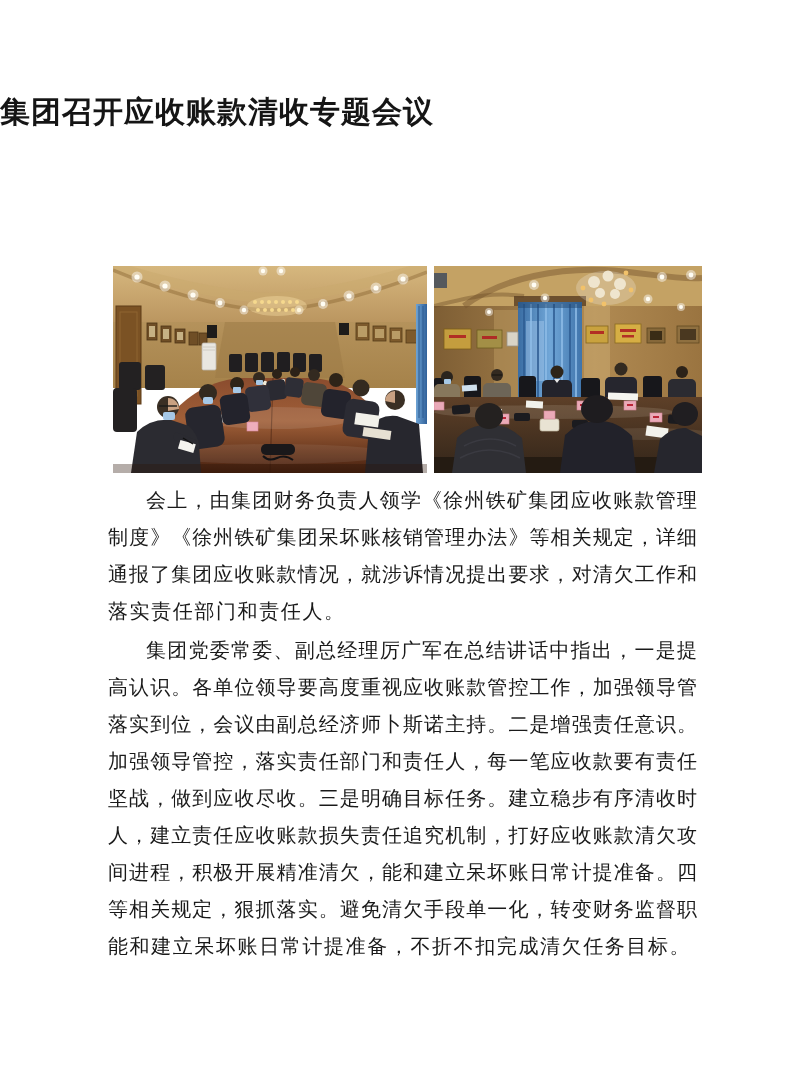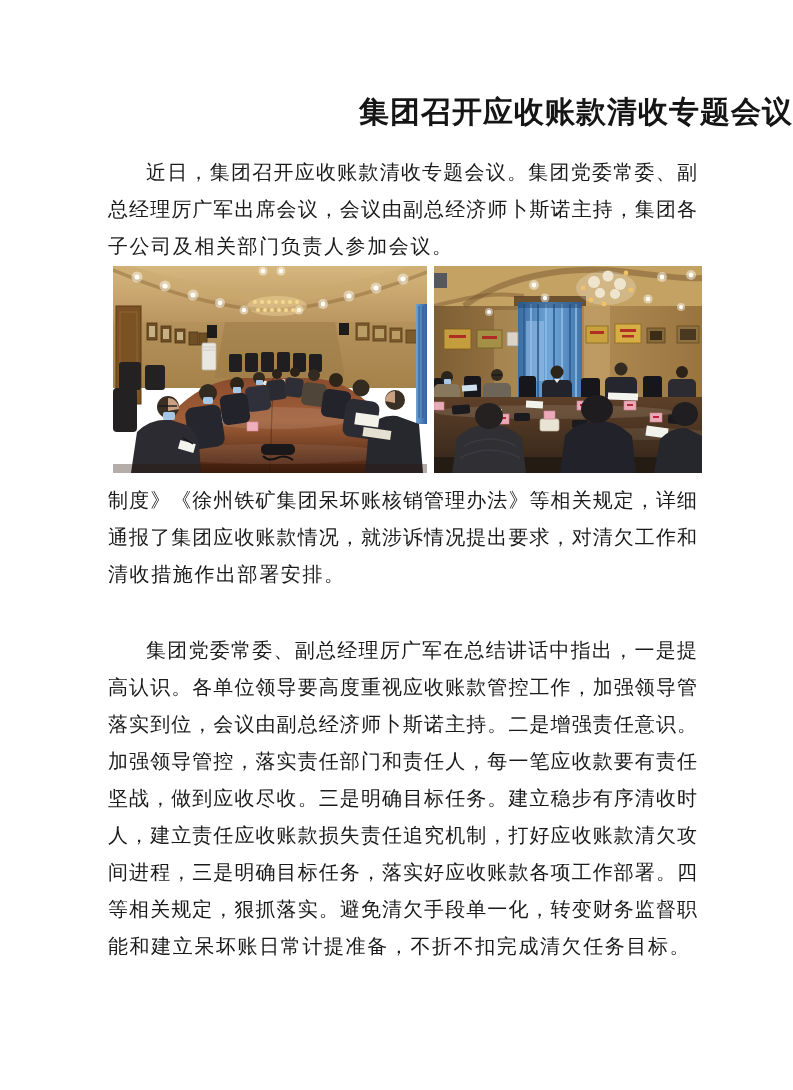--- a/index.html
+++ b/index.html
@@ -14,21 +14,21 @@
     color: #1a1a1a;
     overflow: hidden;
   }
   .title {
     position: absolute;
     top: 91px;
     left: 0;
     width: 793px;
     height: 42px;
     line-height: 42px;
-    text-align: right;
+    text-align: left;
     font-size: 30px;
     font-weight: 700;
     letter-spacing: 1px;
     color: #151515;
   }
   .para {
     position: absolute;
     left: 108px;
     width: 590px;
   }
@@ -63,25 +63,20 @@
   .photo-right { width: 268px; height: 207px; }
   .photo-row svg { display: block; }
 </style>
 </head>
 <body>
 
 <div class="page">
 
   <h1 class="title">集团召开应收账款清收专题会议</h1>
 
-  <div class="para" id="p1">
-    <div class="line first">近日，集团召开应收账款清收专题会议。集团党委常委、副</div>
-    <div class="line">总经理厉广军出席会议，会议由副总经济师卜斯诺主持，集团各</div>
-    <div class="line plast">子公司及相关部门负责人参加会议。</div>
-  </div>
 
   <div class="photo-row">
 
     <figure class="photo-left" aria-label="会议室全景：与会人员分坐长条会议桌两侧记录">
       <svg width="314" height="207" viewBox="0 0 314 207">
         <defs>
           <linearGradient id="lWall" x1="0" y1="0" x2="0" y2="1">
             <stop offset="0" stop-color="#c2a06a"></stop>
               <stop offset="1" stop-color="#a5824a"></stop>
           </linearGradient>
@@ -407,30 +402,31 @@
           <ellipse cx="163" cy="143" rx="16" ry="14" fill="#1e1c1f"></ellipse>
           <path d="M220,207 L226,173 Q238,161 252,162 L268,170 L268,207 Z" fill="#26262d"></path>
           <ellipse cx="251" cy="148" rx="13" ry="12" fill="#201e21"></ellipse>
         </g>
       </svg>
     </figure>
 
   </div>
 
   <div class="para" id="p2">
+    <div class="line first">会上，由集团财务负责人领学《徐州铁矿集团应收账款管理</div>
     <div class="line">制度》《徐州铁矿集团呆坏账核销管理办法》等相关规定，详细</div>
     <div class="line">通报了集团应收账款情况，就涉诉情况提出要求，对清欠工作和</div>
-    <div class="line plast">清收措施作出部署安排。</div>
+    <div class="line plast">落实责任部门和责任人。</div>
   </div>
 
   <div class="para" id="p3">
     <div class="line first">集团党委常委、副总经理厉广军在总结讲话中指出，一是提</div>
     <div class="line">高认识。各单位领导要高度重视应收账款管控工作，加强领导管控</div>
     <div class="line">落实到位，会议由副总经济师卜斯诺主持。二是增强责任意识。</div>
     <div class="line">加强领导管控，落实责任部门和责任人，每一笔应收款要有责任</div>
     <div class="line">坚战，做到应收尽收。三是明确目标任务。建立稳步有序清收时</div>
     <div class="line">人，建立责任应收账款损失责任追究机制，打好应收账款清欠攻</div>
-    <div class="line">间进程，三是明确目标任务，落实好应收账款各项工作部署。四</div>
+    <div class="line">间进程，积极开展精准清欠，能和建立呆坏账日常计提准备。四</div>
     <div class="line">等相关规定，狠抓落实。避免清欠手段单一化，转变财务监督职</div>
     <div class="line plast">能和建立呆坏账日常计提准备，不折不扣完成清欠任务目标。</div>
   </div>
 
 </div>
 
 </body></html>

